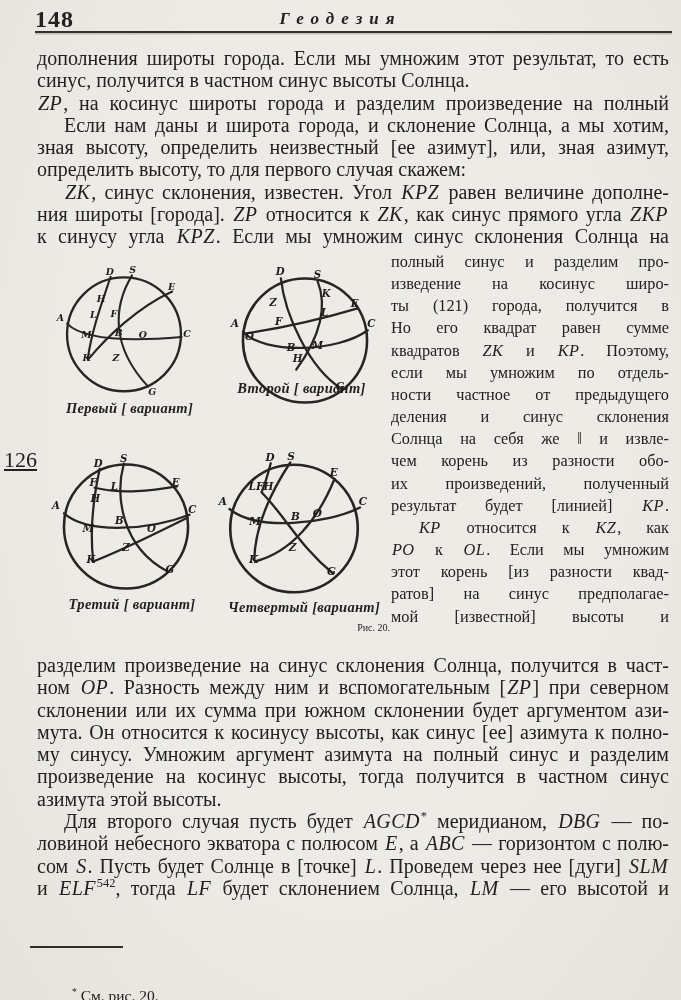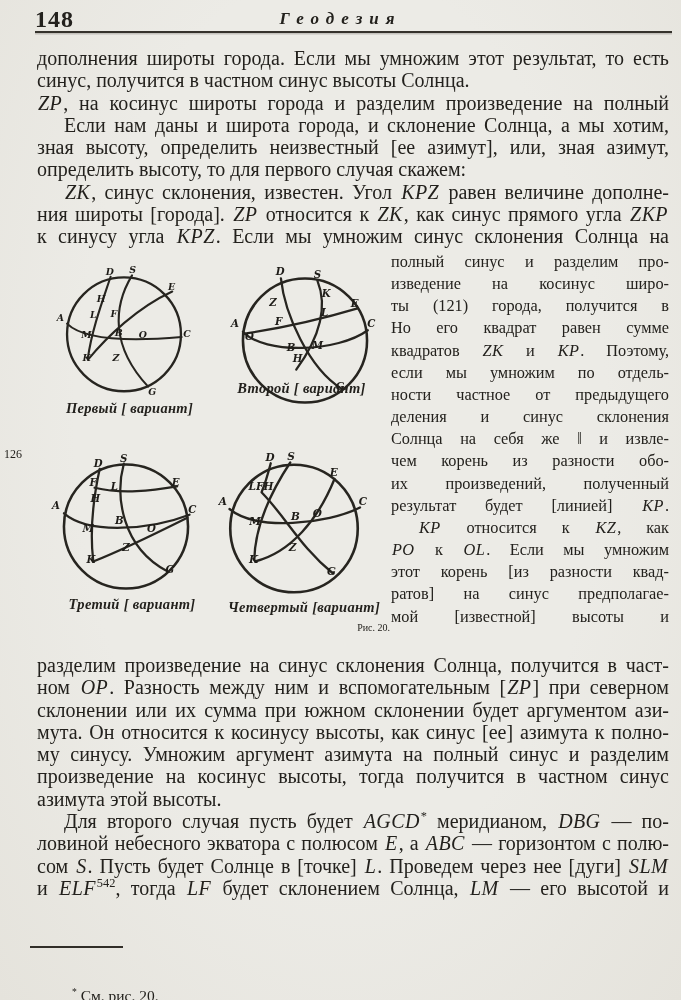--- a/index.html
+++ b/index.html
@@ -16,21 +16,21 @@
         box-shadow:0 1.5px 0 rgba(53,50,44,.22);}
   .flow{position:absolute;font-size:20px;line-height:22.3px;}
   #topflow{left:37px;top:47px;width:632px;}
   #botflow{left:37px;top:654px;width:632px;}
   .col{position:absolute;left:391px;top:251px;width:278px;font-size:16.3px;line-height:22.15px;}
   .tl{white-space:nowrap;text-align:justify;text-align-last:justify;}
   .tl.left{text-align-last:left;}
   .tl.ind{padding-left:27px;}
   .it{font-style:italic;letter-spacing:.4px;padding:0 1px;}
   sup{font-size:62%;line-height:0;vertical-align:super;}
-  .marginnum{position:absolute;left:4px;top:447px;font-size:12px;}
+  .marginnum{position:absolute;left:4px;top:447px;font-size:22px;text-decoration:underline;}
   .figsvg{position:absolute;}
   .figsvg svg{overflow:visible;display:block;width:100%;height:100%;}
   .dline{fill:none;stroke:#272520;stroke-width:3.1;stroke-linecap:round;}
   circle.dline{stroke-width:3.5;}
   .dlab{font-family:"DejaVu Serif",serif;font-style:italic;font-weight:700;
         font-size:14px;fill:#1e1c18;text-anchor:middle;}
   .figcap{position:absolute;text-align:center;font-style:italic;font-weight:700;
           font-size:14.5px;letter-spacing:.3px;}
   .figlabel{position:absolute;left:37px;top:622px;width:353px;text-align:right;font-size:10px;}
   .fnrule{position:absolute;left:30px;top:946px;width:93px;height:2px;background:#312e28;}

